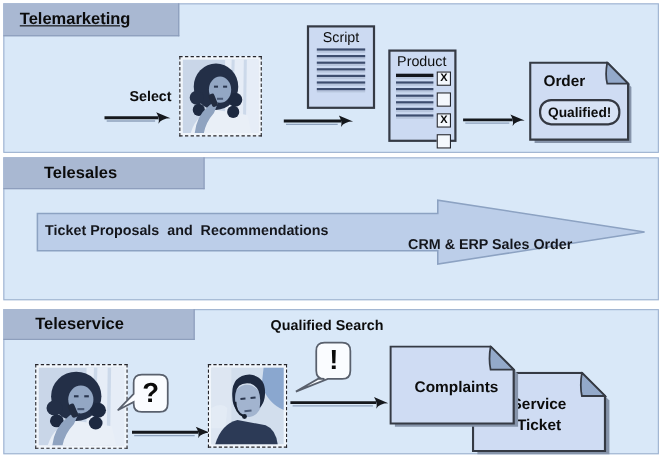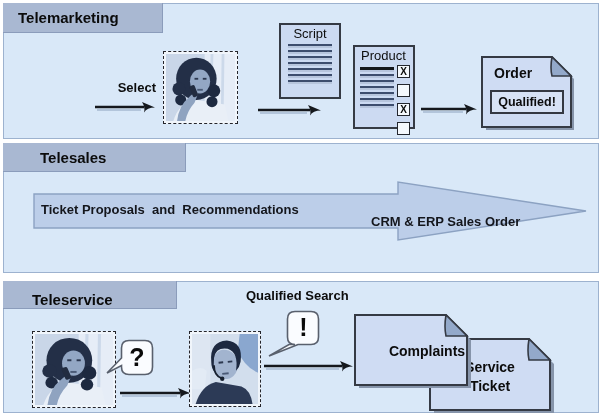--- a/index.html
+++ b/index.html
@@ -3,22 +3,22 @@
 <meta charset="utf-8">
 <style>
   html,body{margin:0;padding:0;background:#fff;}
   .canvas{position:relative;width:602px;height:418px;background:#ffffff;
           font-family:"Liberation Sans",sans-serif;overflow:hidden;}
   .panel{position:absolute;left:3px;width:594px;background:#d9e8f8;border:1px solid #9db2cf;}
   #p1{top:3px;height:134px;} #p2{top:143px;height:128px;} #p3{top:281px;height:130px;}
   .tab{position:absolute;left:-1px;top:-1px;height:29px;background:#a9b8d2;
        border-right:1px solid #8b9cbb;border-bottom:1px solid #8b9cbb;
        display:flex;align-items:center;font-weight:bold;font-size:15px;color:#0b0b0b;}
-  #tab1{width:144px;padding-left:15px;} #tab2{width:145px;padding-left:37px;height:28px;}
-  #tab3{width:144px;padding-left:29px;height:27px;align-items:flex-end;}
+  #tab1{width:144px;padding-left:15px;text-decoration:underline;} #tab2{width:145px;padding-left:37px;height:28px;}
+  #tab3{width:144px;padding-left:29px;height:27px;}
   .doc{position:absolute;background:#ccdaf2;border:2px solid #353a44;box-sizing:border-box;}
   .doc-title{font-weight:normal;font-size:13px;color:#0d0d0d;text-align:center;margin-top:1px;line-height:15px;}
   .lines{padding:3px 7px 0 7px;display:flex;flex-direction:column;gap:4px;}
   .ln{height:2px;background:#3d4d6e;box-shadow:0 2px 0 #b7c5dd;}
   .ln.thick{height:3px;background:#14161c;}
   .survey-body{display:flex;padding:2px 3px 0 5px;gap:3px;}
   .survey-lines{flex:1;display:flex;flex-direction:column;gap:4px;padding-top:2px;}
   .cbx-col{width:13px;display:flex;flex-direction:column;gap:6px;}
   .cbx{width:11px;height:11px;background:#f4f8fd;border:1px solid #23262e;
        font-size:10px;font-weight:bold;line-height:11px;text-align:center;color:#0a0a0a;}
@@ -121,21 +121,21 @@
       <path d="M44 1 L57 6.5 Q49 6.5 46 11.5 Q47.5 6.5 44 1 Z" fill="#15181d"></path>
     </svg>
 
     <div class="note" style="left:477px;top:52px;width:94px;height:75px;">
       <svg width="94" height="75" viewBox="0 0 94 75">
         <path d="M5 5 H75 L93 23 V74 H5 Z" fill="#8694aa"></path>
         <path d="M1 1 H71 L90 20 V71 H1 Z" fill="#cfdcf3" stroke="#353a44" stroke-width="2"></path>
         <path d="M71 1 L90 20 L71 20 Q69 12 71 1 Z" fill="#93a9ca" stroke="#353a44" stroke-width="1.6"></path>
       </svg>
       <div class="note-label" style="left:13px;top:9px;text-align:left;">Order</div>
-      <div class="badge" style="left:9px;top:34px;width:74px;height:24px;line-height:20px;">Qualified!</div>
+      <div class="badge" style="left:9px;top:34px;width:74px;height:24px;line-height:20px;border-radius:11px;">Qualified!</div>
     </div>
   </section>
 
   <section class="panel" id="p2">
     <div class="tab" id="tab2">
       <span>Telesales</span>
     </div>
 
     <svg style="position:absolute;left:28px;top:36px;" width="558" height="62" viewBox="0 0 558 62">
       <polygon points="2,14 366,14 366,2 554,31 366,60 366,48 2,48" fill="#bccee9" stroke="#8ca2c2" stroke-width="1.4"></polygon>
@@ -223,16 +223,16 @@
       </svg>
       <div class="note-label" style="left:21px;top:20px;width:80px;line-height:19px;">Service Ticket</div>
     </div>
 
     <div class="note" style="left:350px;top:32px;width:118px;height:75px;z-index:2;">
       <svg width="118" height="75" viewBox="0 0 118 75">
         <path d="M5 5 H96 L117 26 V74 H5 Z" fill="#8694aa"></path>
         <path d="M1 1 H92 L113 22 V71 H1 Z" fill="#cfdcf3" stroke="#353a44" stroke-width="2"></path>
         <path d="M92 1 L113 22 L92 22 Q90 13 92 1 Z" fill="#93a9ca" stroke="#353a44" stroke-width="1.6"></path>
       </svg>
-      <div class="note-label" style="left:24px;top:29px;width:98px;">Complaints</div>
+      <div class="note-label" style="left:12px;top:29px;width:98px;">Complaints</div>
     </div>
   </section>
 </div>
 
 </body></html>

